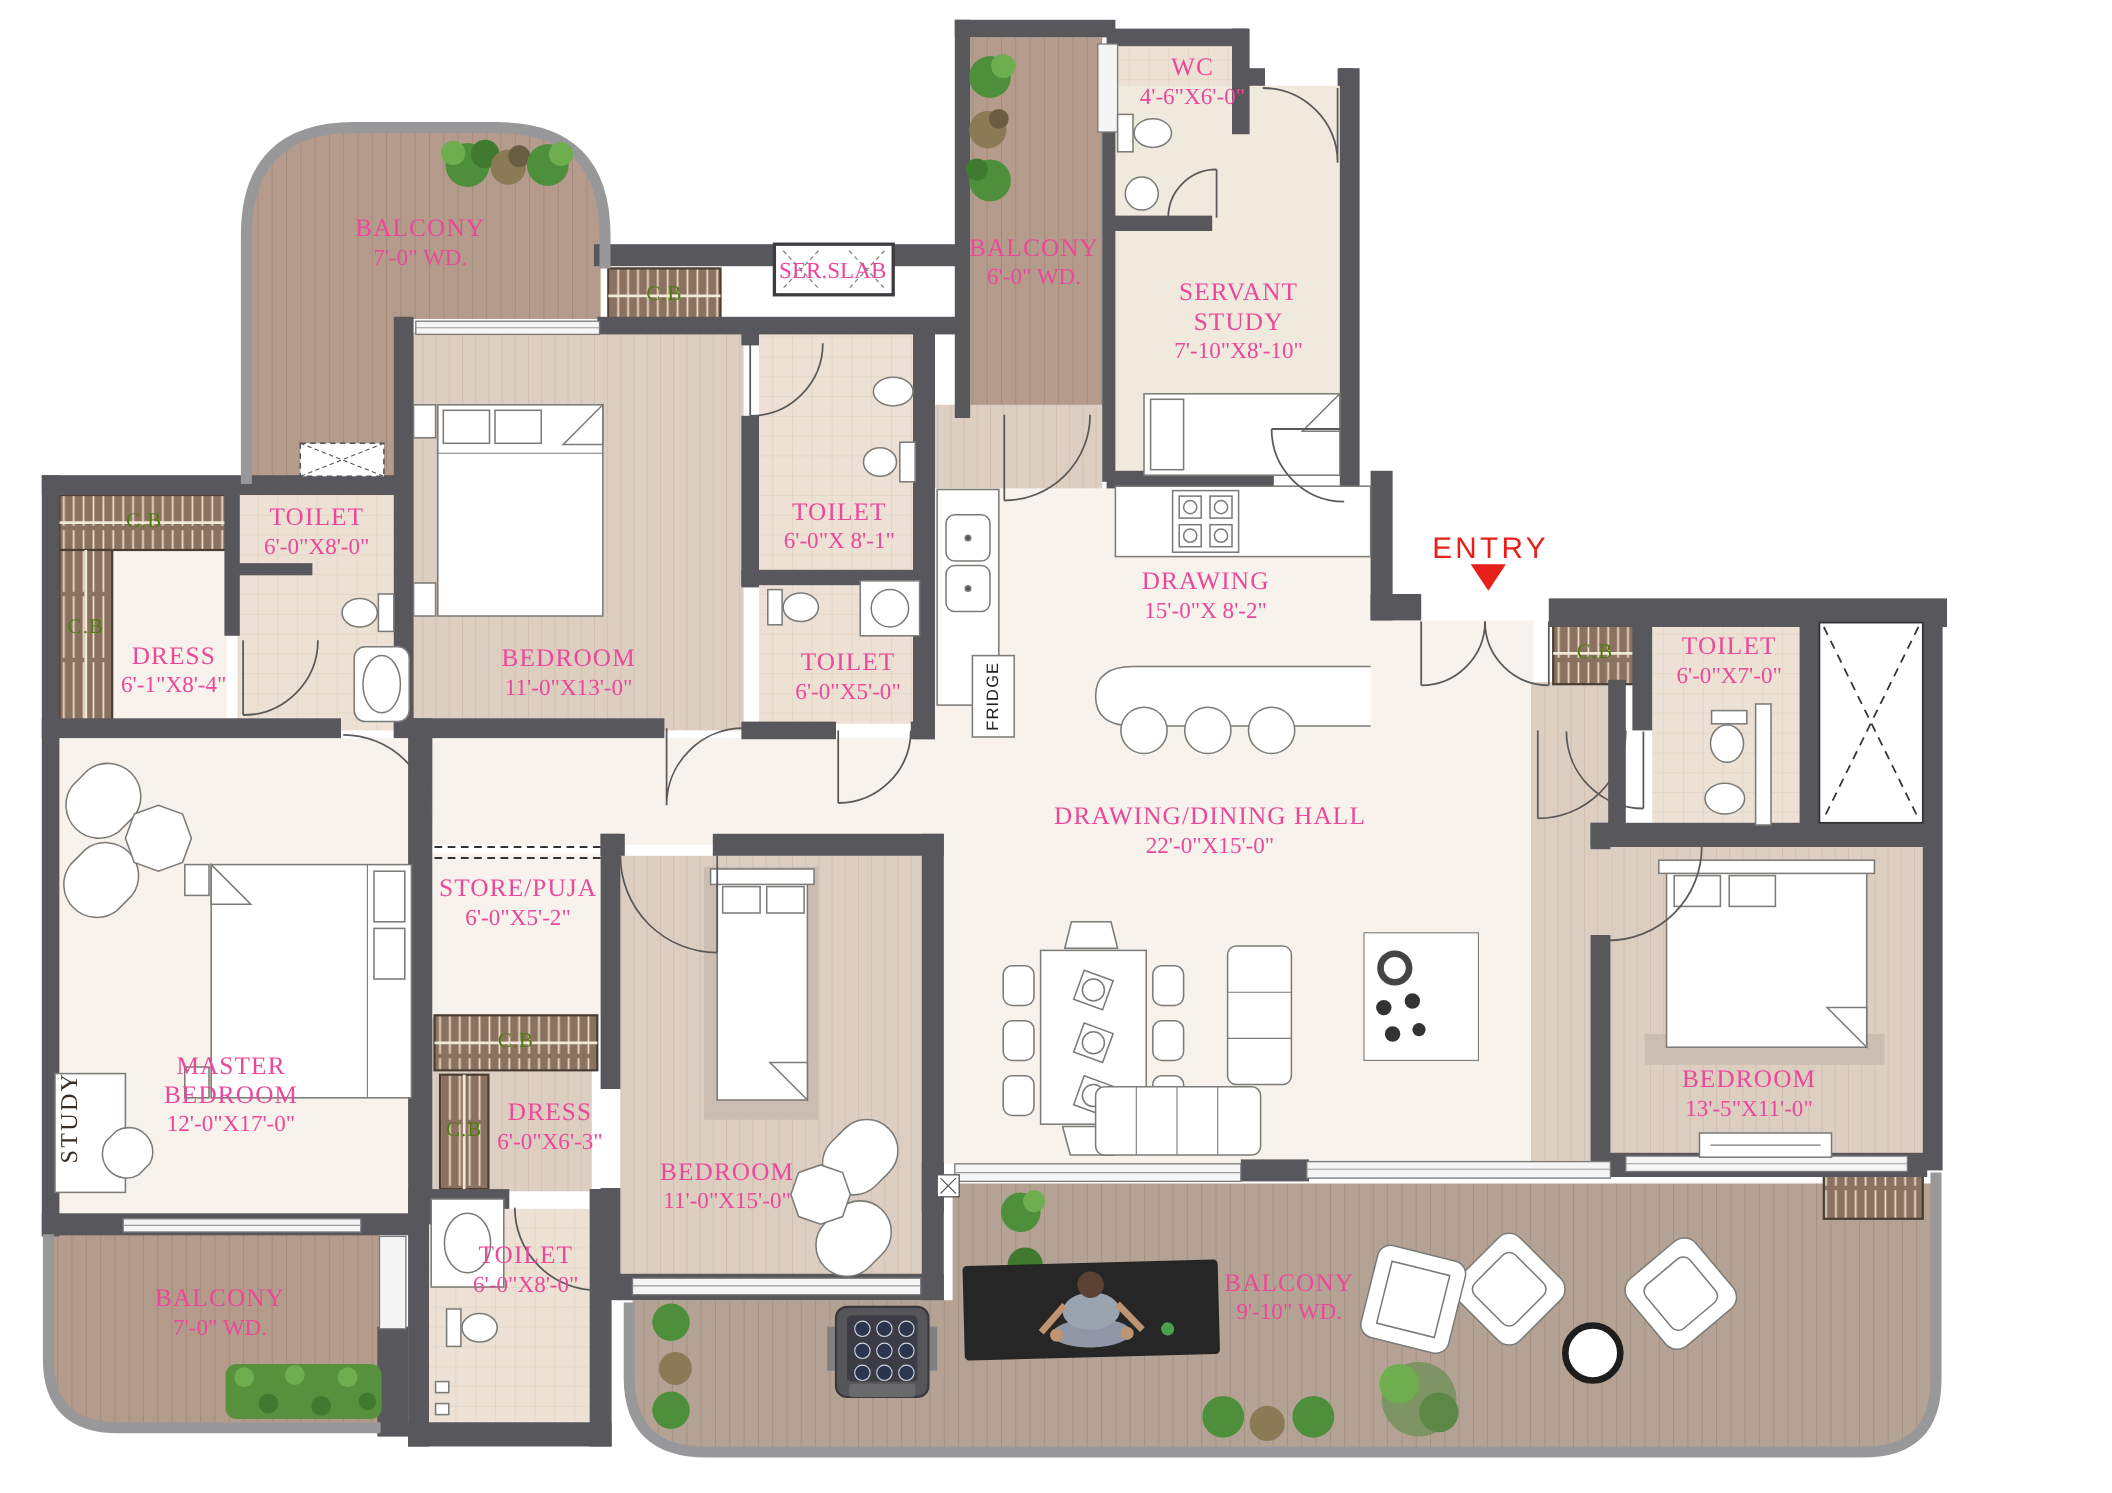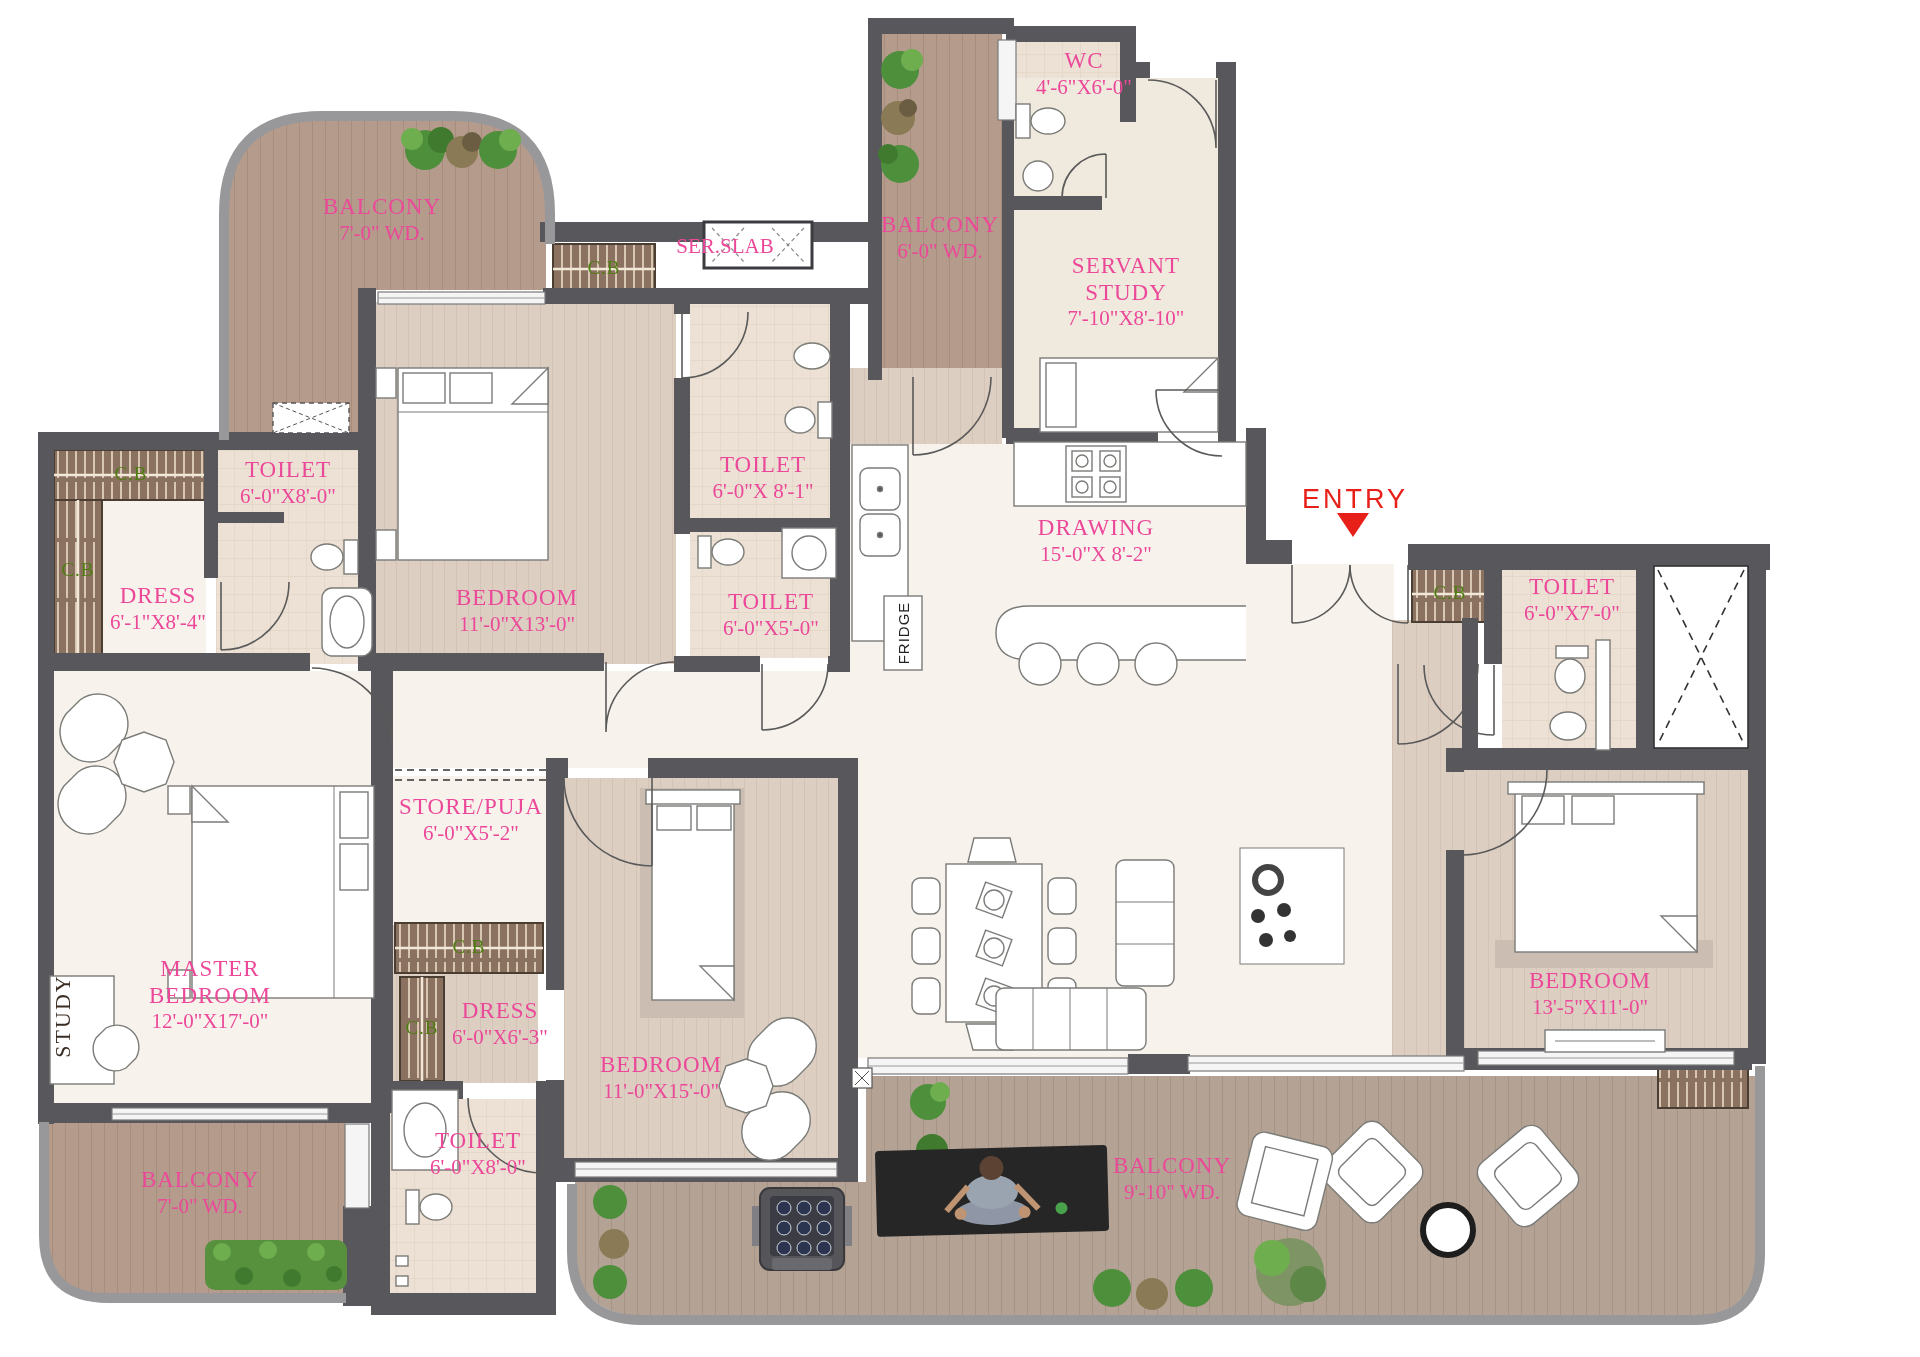--- a/index.html
+++ b/index.html
@@ -482,21 +482,21 @@
           <circle cx="824" cy="1248" r="7"></circle>
   </g>
   <rect x="772" y="1258" width="60" height="12" rx="3" fill="#6a6a6e"></rect>
 </g>
 </svg>
 
 <div class="rl" style="left:382px;top:220px">
   <span class="n">BALCONY</span>
   <span class="d">7'-0" WD.</span>
 </div>
-<div class="rl" style="left:725px;top:246px">
+<div class="rl" style="left:757px;top:246px">
   <span class="d">SER.SLAB</span>
 </div>
 <div class="rl" style="left:940px;top:238px">
   <span class="n">BALCONY</span>
   <span class="d">6'-0" WD.</span>
 </div>
 <div class="rl" style="left:1084px;top:74px">
   <span class="n">WC</span>
   <span class="d">4'-6"X6'-0"</span>
 </div>
@@ -525,20 +525,24 @@
   <span class="n">TOILET</span>
   <span class="d">6'-0"X5'-0"</span>
 </div>
 <div class="rl" style="left:1096px;top:541px">
   <span class="n">DRAWING</span>
   <span class="d">15'-0"X 8'-2"</span>
 </div>
 <div class="rl" style="left:1572px;top:600px">
   <span class="n">TOILET</span>
   <span class="d">6'-0"X7'-0"</span>
+</div>
+<div class="rl" style="left:1100px;top:755px">
+  <span class="n">DRAWING/DINING HALL</span>
+  <span class="d">22'-0"X15'-0"</span>
 </div>
 <div class="rl" style="left:471px;top:820px">
   <span class="n">STORE/PUJA</span>
   <span class="d">6'-0"X5'-2"</span>
 </div>
 <div class="rl" style="left:500px;top:1024px">
   <span class="n">DRESS</span>
   <span class="d">6'-0"X6'-3"</span>
 </div>
 <div class="rl" style="left:210px;top:995px">

